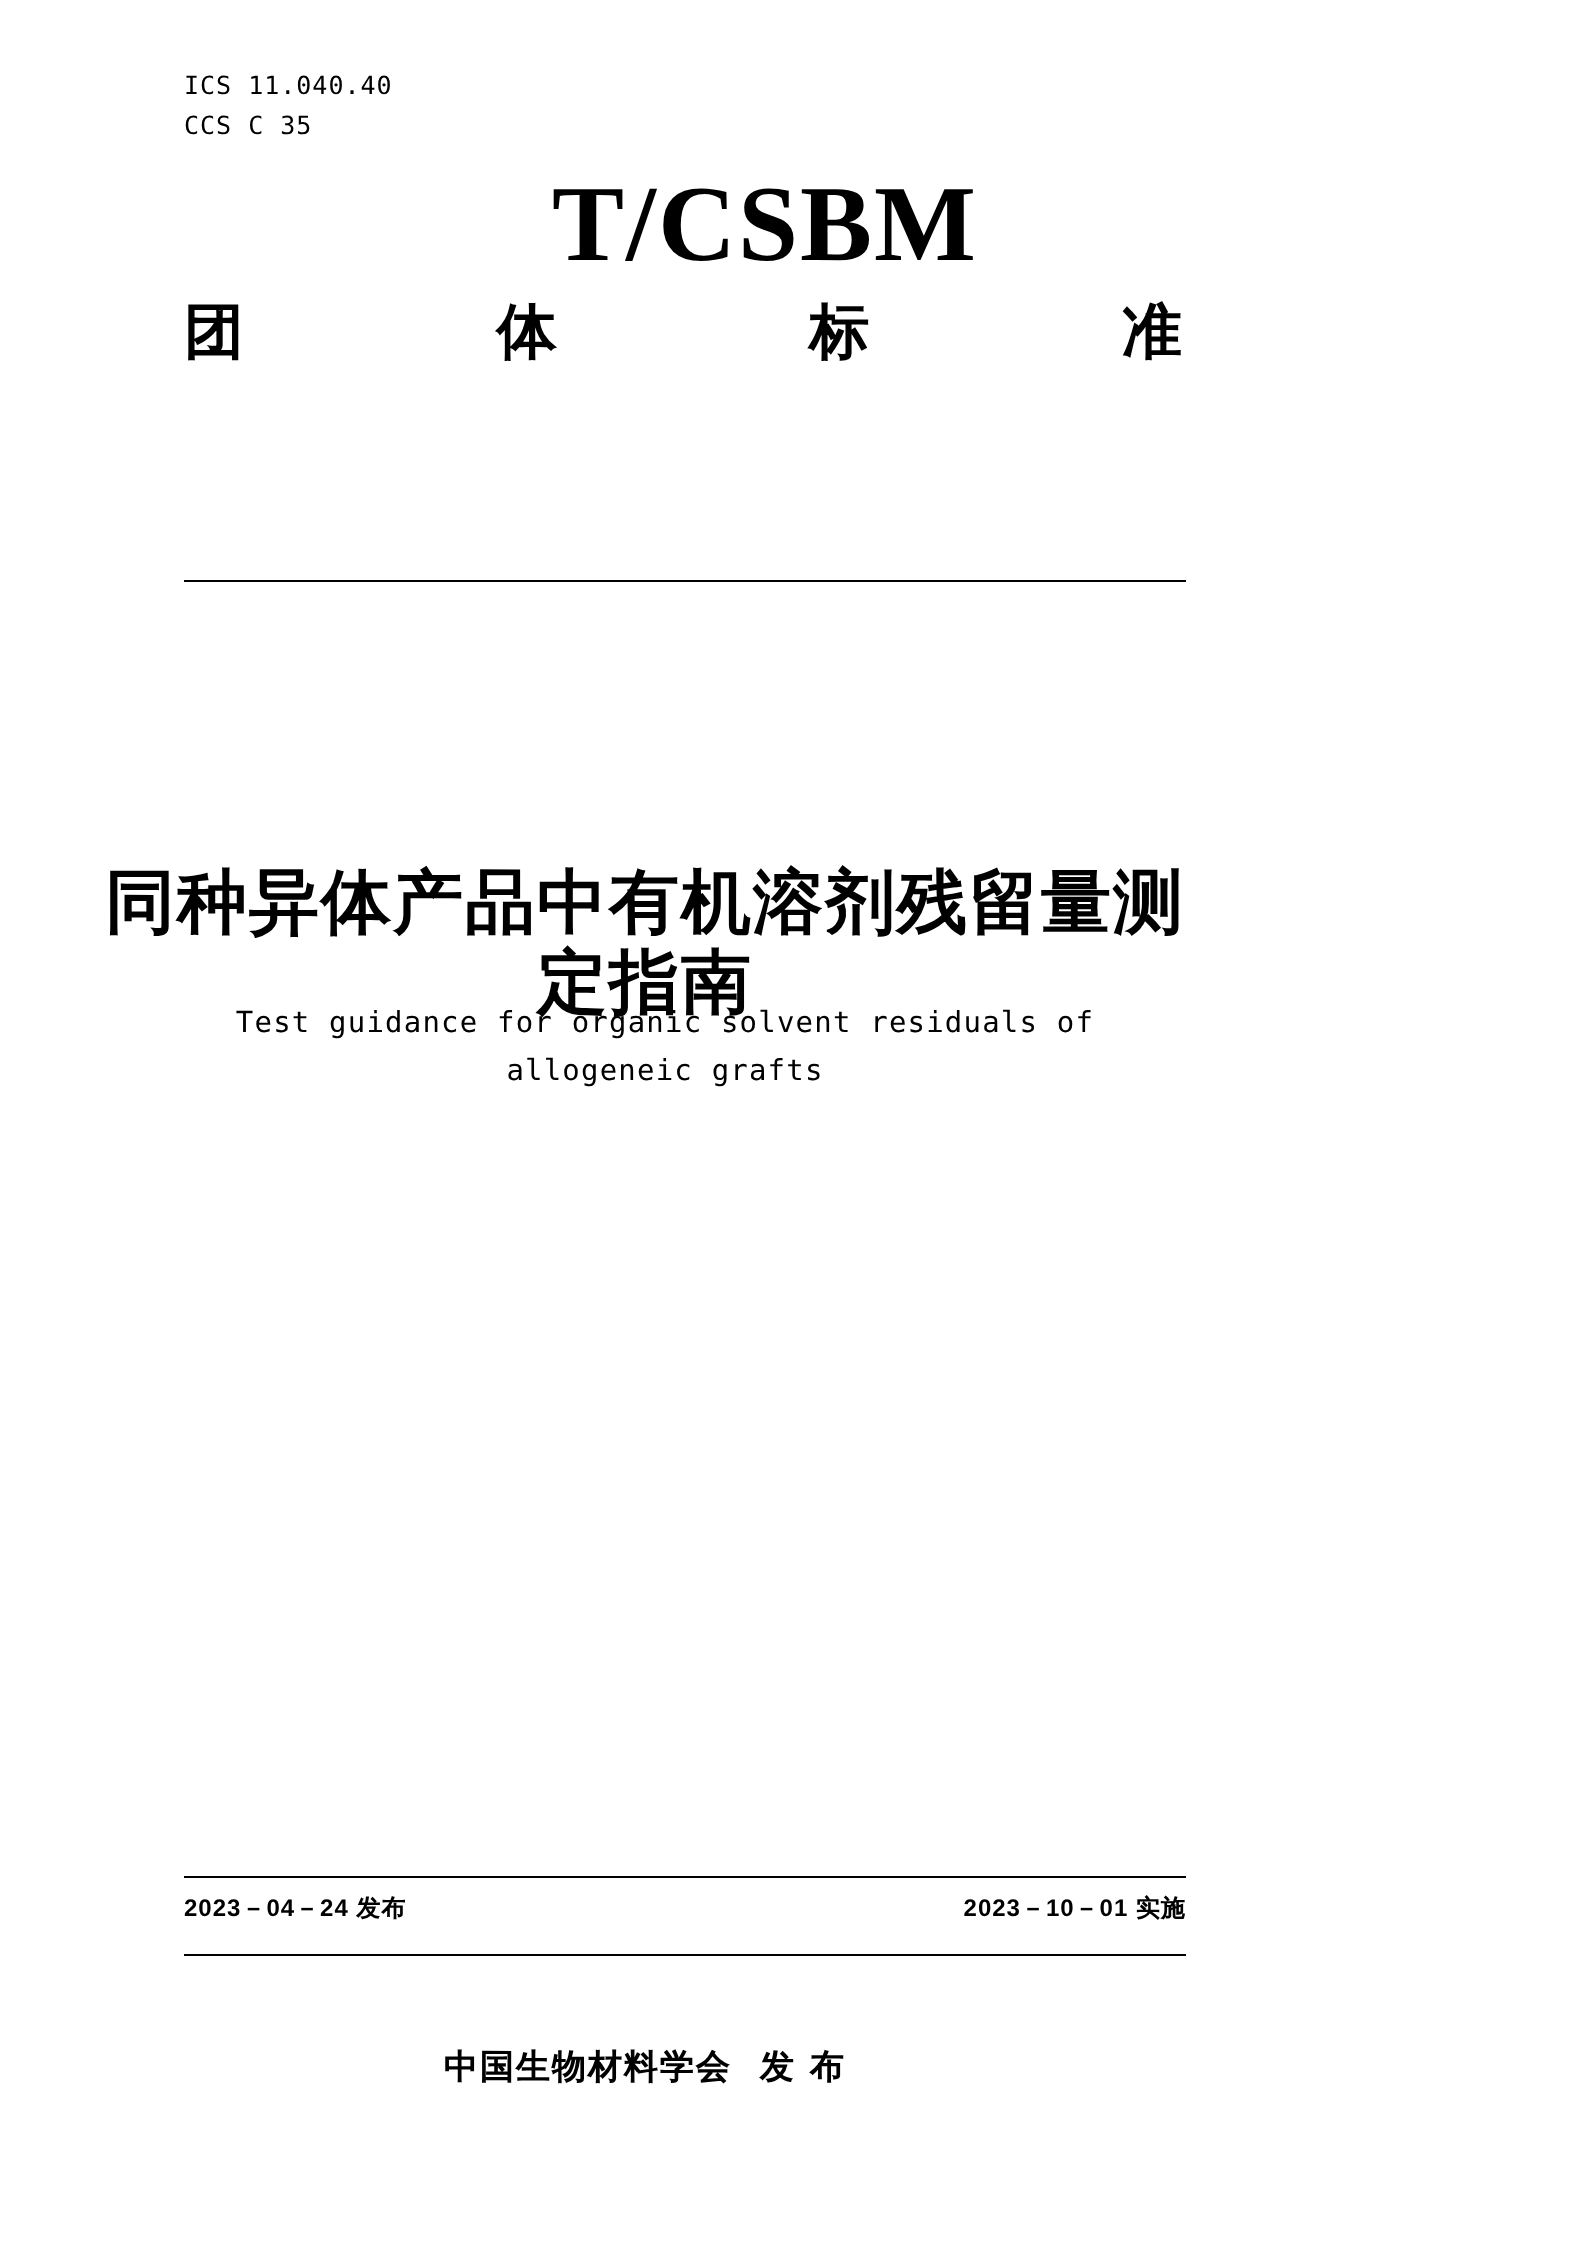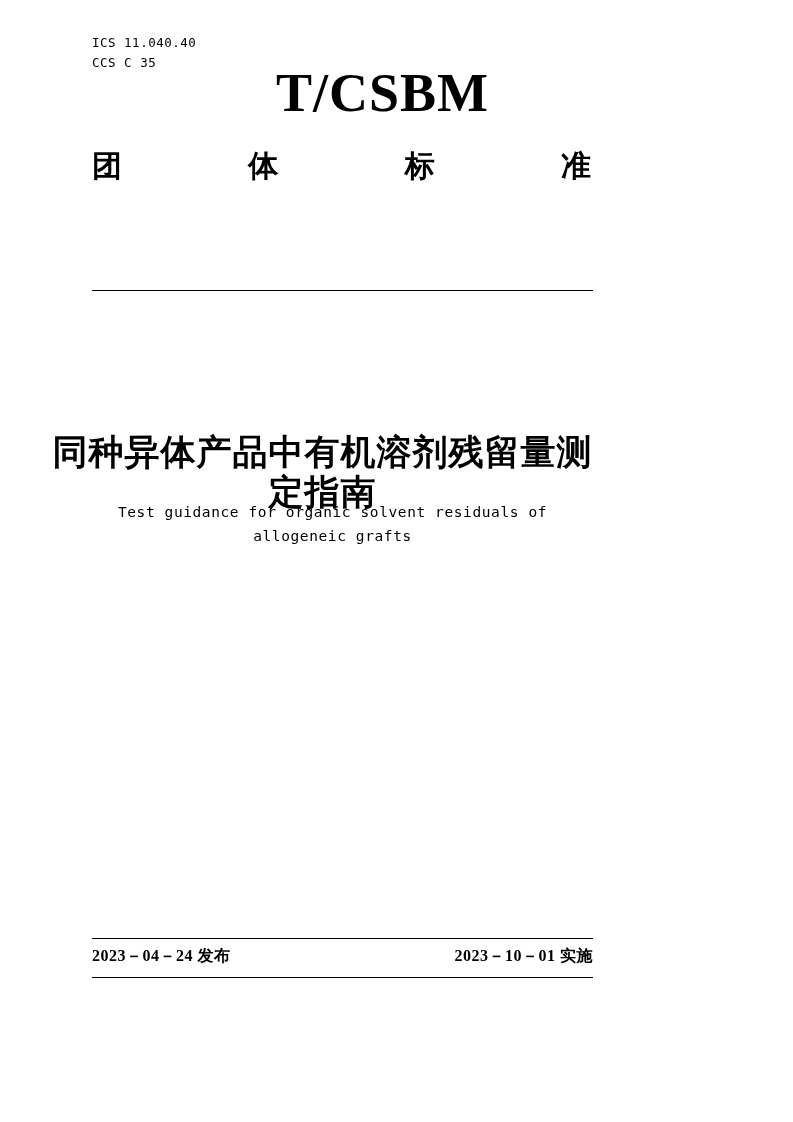--- a/index.html
+++ b/index.html
@@ -40,21 +40,21 @@
     left: 0;
     right: 0;
     top: 62px;
     text-align: center;
     font-family: "Liberation Serif", serif;
     font-weight: bold;
     font-size: 54px;
     letter-spacing: 1px;
     color: #000;
   }
-  .brand-inner { display: inline-block; padding-left: 120px; }
+  .brand-inner { display: inline-block; padding-left: 120px; margin-top: 19px; }
 
   .tuanti {
     position: absolute;
     left: 92px;
     right: 52px;
     top: 146px;
     display: flex;
     justify-content: space-between;
     font-family: "DejaVu Sans", sans-serif;
     font-weight: bold;
@@ -115,23 +115,23 @@
     height: 0;
     border-top: 1.2px solid #000;
   }
   .dates {
     position: absolute;
     left: 92px;
     right: 52px;
     top: 946px;
     display: flex;
     justify-content: space-between;
-    font-family: Liberation Serif, serif;
+    font-family: Liberation Sans, sans-serif;
     font-weight: bold;
-    font-size: 16px;
+    font-size: 12px;
     letter-spacing: 0.5px;
   }
   .rule-bottom-bot {
     position: absolute;
     left: 92px;
     right: 52px;
     top: 977px;
     height: 0;
     border-top: 1.6px solid #000;
   }
@@ -179,14 +179,17 @@
   <div class="title-cn">同种异体产品中有机溶剂残留量测定指南</div>
   <div class="title-en">Test guidance for organic solvent residuals of allogeneic grafts</div>
 
   <div class="rule-bottom-top"></div>
   <div class="dates">
     <span>2023－04－24 发布</span>
     <span>2023－10－01 实施</span>
   </div>
   <div class="rule-bottom-bot"></div>
 
+  <div class="publisher">
+    <span>中国生物材料学会</span><span class="gap"></span><span>发 布</span>
+  </div>
 
 </div>
 
 </body></html>

